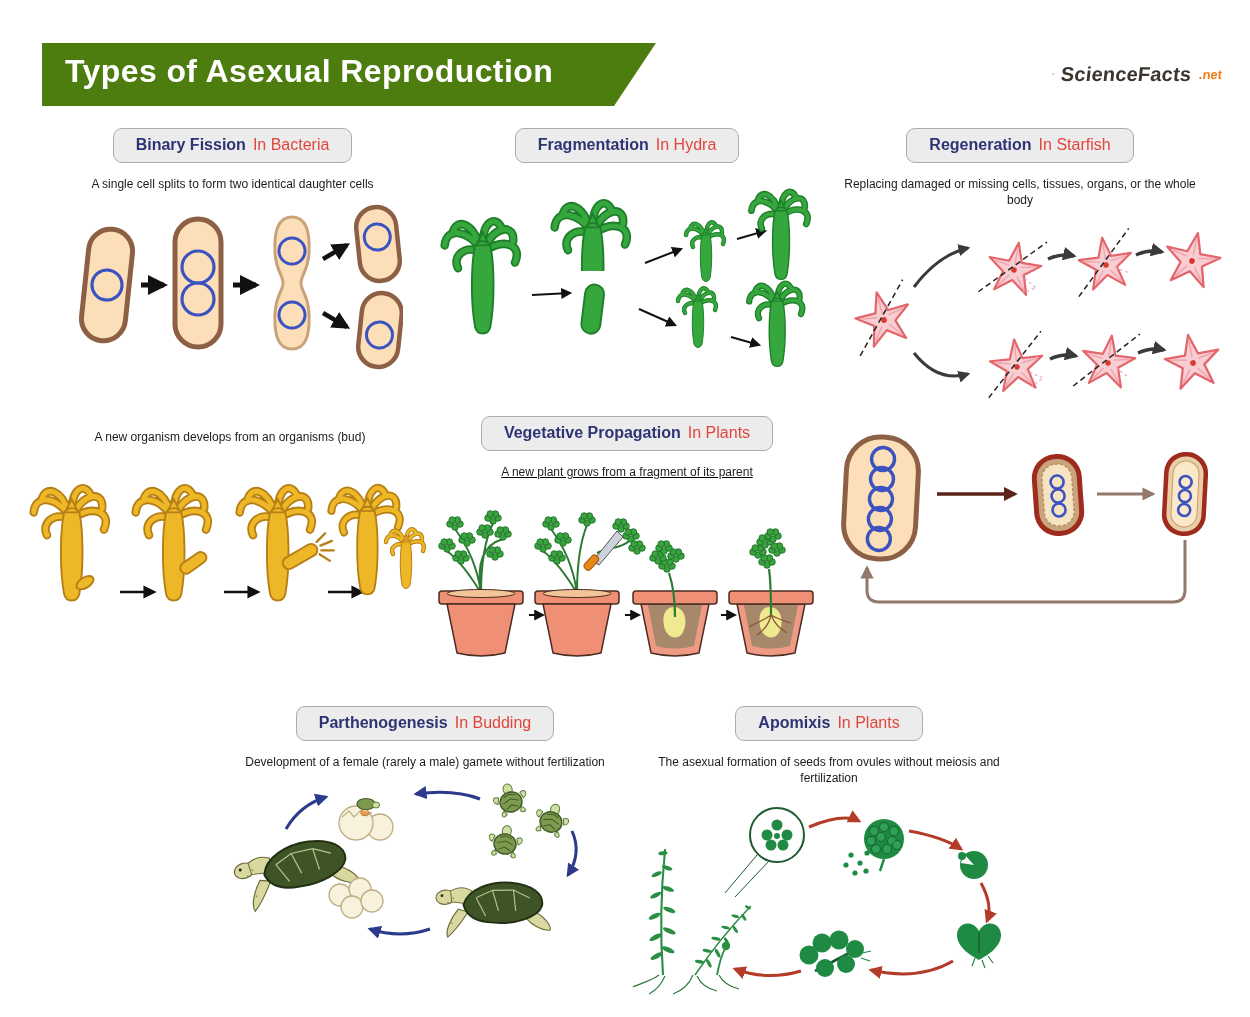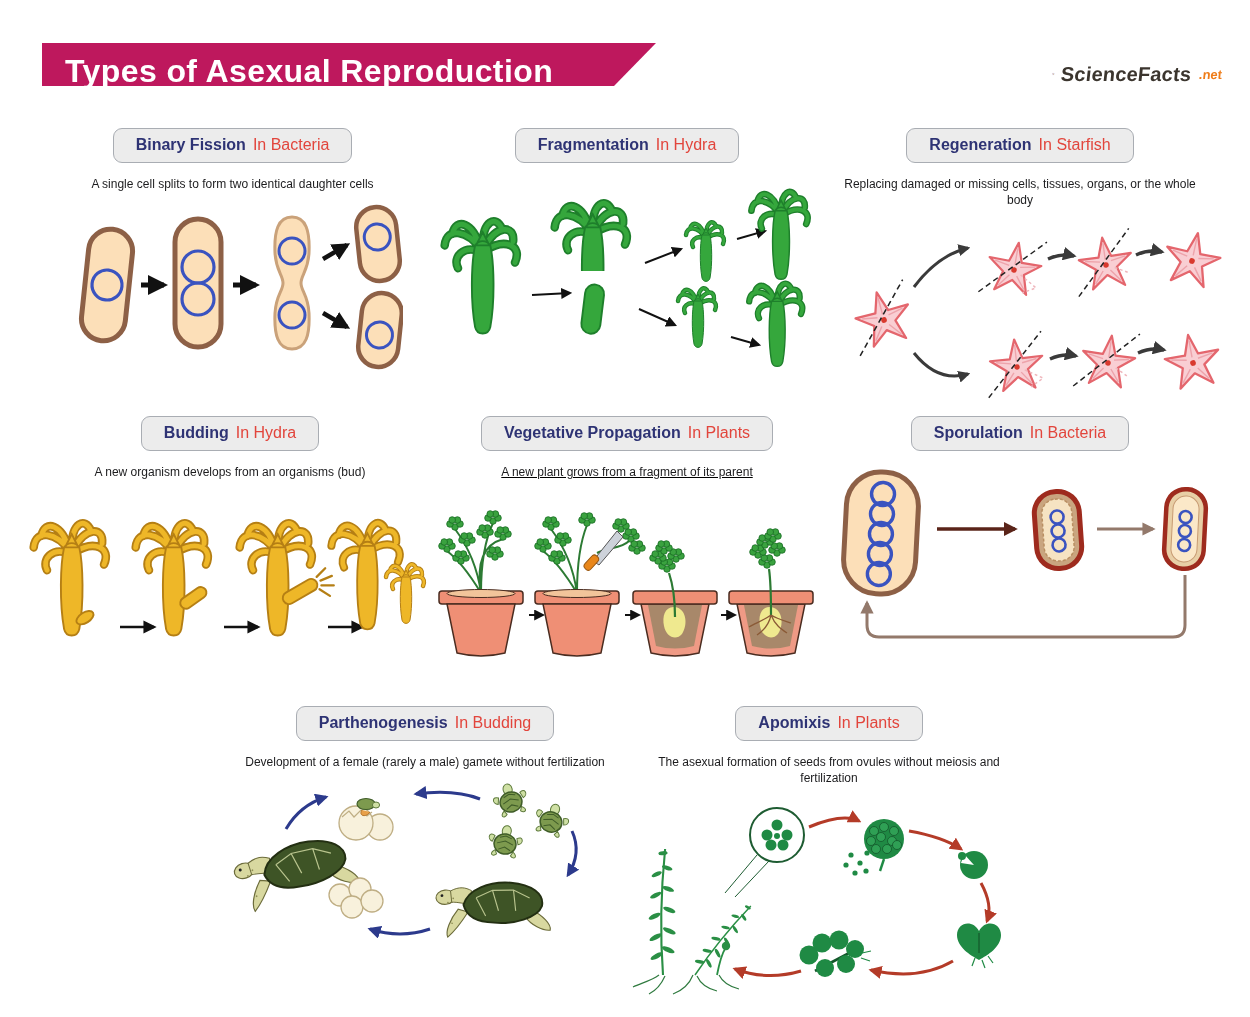--- a/index.html
+++ b/index.html
@@ -2,22 +2,22 @@
 <html><head>
 <meta charset="utf-8">
 <style>
   html,body{margin:0;padding:0;}
   body{
     width:1250px;height:1017px;position:relative;background:#ffffff;
     font-family:"Liberation Sans", sans-serif;overflow:hidden;
   }
   
   .banner{
-    position:absolute;left:42px;top:43px;width:614px;height:43px;
-    background:#be185d;color:#ffffff;
+    position:absolute;left:42px;top:43px;width:614px;height:63px;
+    background:#4d7c0f;color:#ffffff;
     clip-path:polygon(0 0,100% 0,calc(100% - 42px) 100%,0 100%);
   }
   .banner h1{
     margin:0;padding:10px 0 0 23px;font-size:32px;font-weight:bold;letter-spacing:.4px;
   }
   
   .logo{position:absolute;left:1052px;top:54px;width:170px;height:40px;display:flex;align-items:center;gap:6px;}
   .logo .brand{font-size:20px;font-weight:bold;color:#3b352e;transform:skewX(-6deg);letter-spacing:.2px;}
   .logo .tld{font-size:13px;font-weight:bold;color:#ef7d1a;transform:skewX(-6deg);margin-left:2px;}
   
@@ -285,23 +285,20 @@
       <path d="M9,4 L24,12" fill="none" stroke="#efb6bc" stroke-width="1.6" stroke-dasharray="3,3"></path>
     </g>
     <path d="M316,138 Q329,132 342,135" fill="none" stroke="#3a3a3a" stroke-width="3.4" marker-end="url(#mkDark)"></path>
     <g transform="translate(371,148) rotate(-10) scale(0.95)">
         <use href="#starG"></use>
       </g>
   </svg>
 </section>
 
 <section class="card s4">
-  <div class="hdr">
-    <span class="hdr-title">Budding</span><span class="hdr-sub">In Hydra</span>
-  </div>
   <p class="desc w300">A new organism develops from an organisms (bud)</p>
   <svg class="illus" width="405" height="165" viewBox="0 0 405 165" style="margin-top:18px">
     <g transform="translate(0,18) scale(0.95)">
       <use href="#hydraYellow"></use>
       <ellipse cx="60" cy="106" rx="10" ry="5.5" transform="rotate(-32 60 106)" fill="#eeb728" stroke="#b57f14" stroke-width="2"></ellipse>
     </g>
     <path d="M92,128 L126,128" stroke="#111" stroke-width="2.4" marker-end="url(#mkThin)"></path>
     <g transform="translate(102,18) scale(0.95)">
       <use href="#hydraYellow"></use>
       <rect x="54" y="88" width="31" height="12" rx="6" transform="rotate(-35 54 94)" fill="#eeb728" stroke="#b57f14" stroke-width="2"></rect>
@@ -377,23 +374,20 @@
         <use href="#leafC" x="31" y="60"></use>
         <use href="#leafC" x="50" y="58"></use>
       <use href="#leafC" x="38" y="50"></use>
         <use href="#leafC" x="46" y="44"></use>
       <path d="M44,120 C36,126 28,128 22,132 M44,120 C42,130 36,136 30,140 M44,120 C48,130 54,134 60,138 M44,120 C50,124 58,126 64,128" stroke="#8a5a36" stroke-width="1.3" fill="none"></path>
     </g>
   </svg>
 </section>
 
 <section class="card s6">
-  <div class="hdr">
-    <span class="hdr-title">Sporulation</span><span class="hdr-sub">In Bacteria</span>
-  </div>
   <svg class="illus" width="390" height="198" viewBox="0 0 390 198">
     <g transform="translate(20,15) rotate(3,36,61)">
       <rect width="72" height="122" rx="34" fill="#fcdfb8" stroke="#8d6046" stroke-width="5"></rect>
       <circle cx="36" cy="22" r="11.5" fill="none" stroke="#3a53c0" stroke-width="3.4"></circle>
       <circle cx="36" cy="42" r="11.5" fill="none" stroke="#3a53c0" stroke-width="3.4"></circle>
       <circle cx="36" cy="62" r="11.5" fill="none" stroke="#3a53c0" stroke-width="3.4"></circle>
       <circle cx="36" cy="82" r="11.5" fill="none" stroke="#3a53c0" stroke-width="3.4"></circle>
       <circle cx="36" cy="102" r="11.5" fill="none" stroke="#3a53c0" stroke-width="3.4"></circle>
     </g>
     <path d="M112,72 L190,72" stroke="#5a2419" stroke-width="3.5" marker-end="url(#mkMaroon)"></path>

